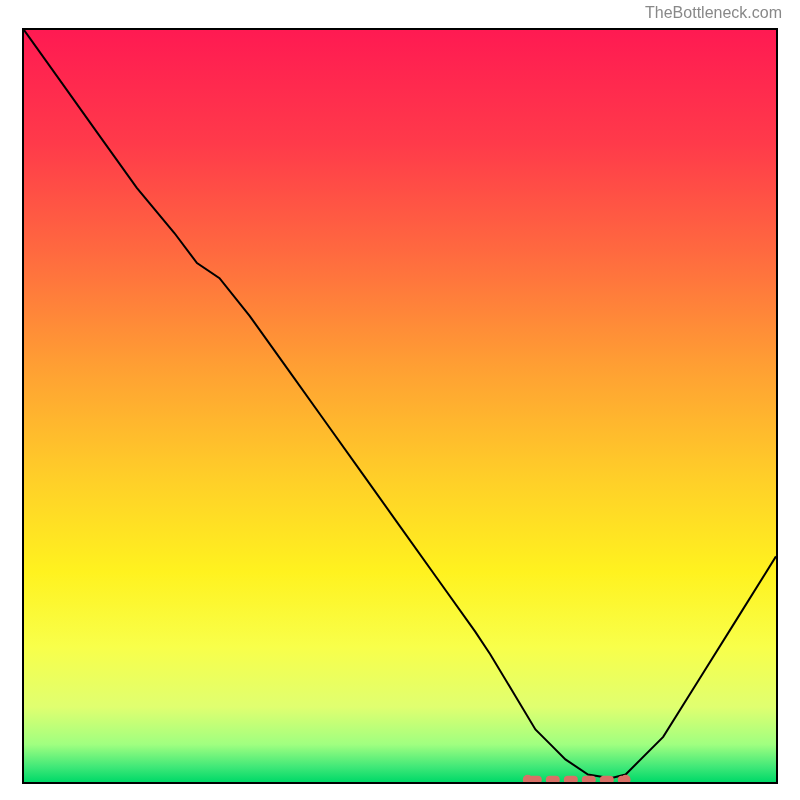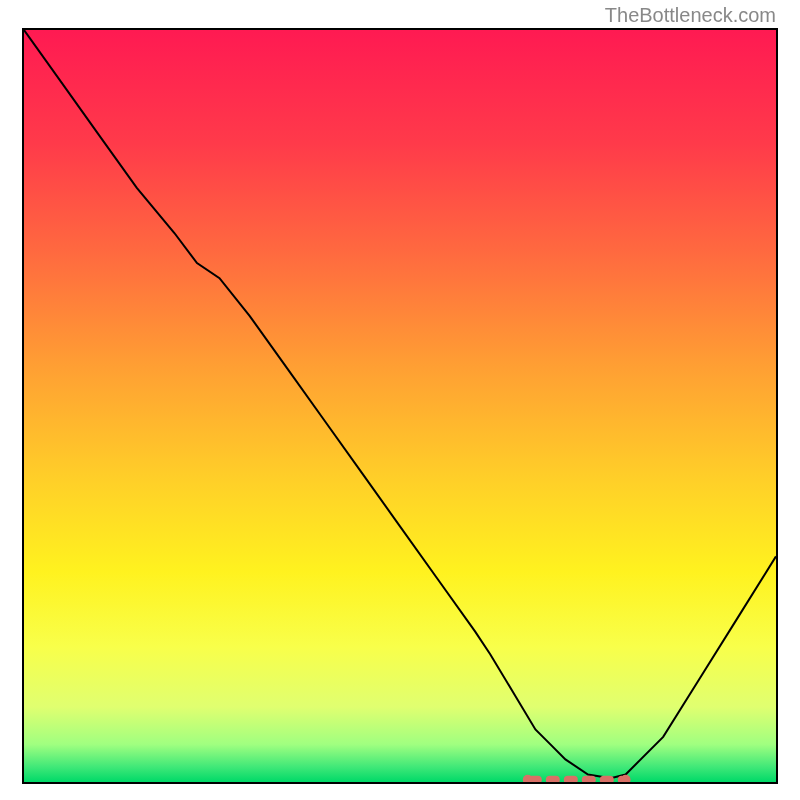--- a/index.html
+++ b/index.html
@@ -9,22 +9,22 @@
     font-family: Arial, sans-serif;
   }
   .container {
     width: 800px;
     height: 800px;
     position: relative;
   }
   .watermark {
     position: absolute;
     top: 4px;
-    right: 24px;
-    font-size: 20px;
+    right: 18px;
+    font-size: 16px;
     color: #888888;
     font-weight: 500;
     z-index: 10;
   }
   .plot-area {
     position: absolute;
     top: 28px;
     left: 22px;
     width: 756px;
     height: 756px;

